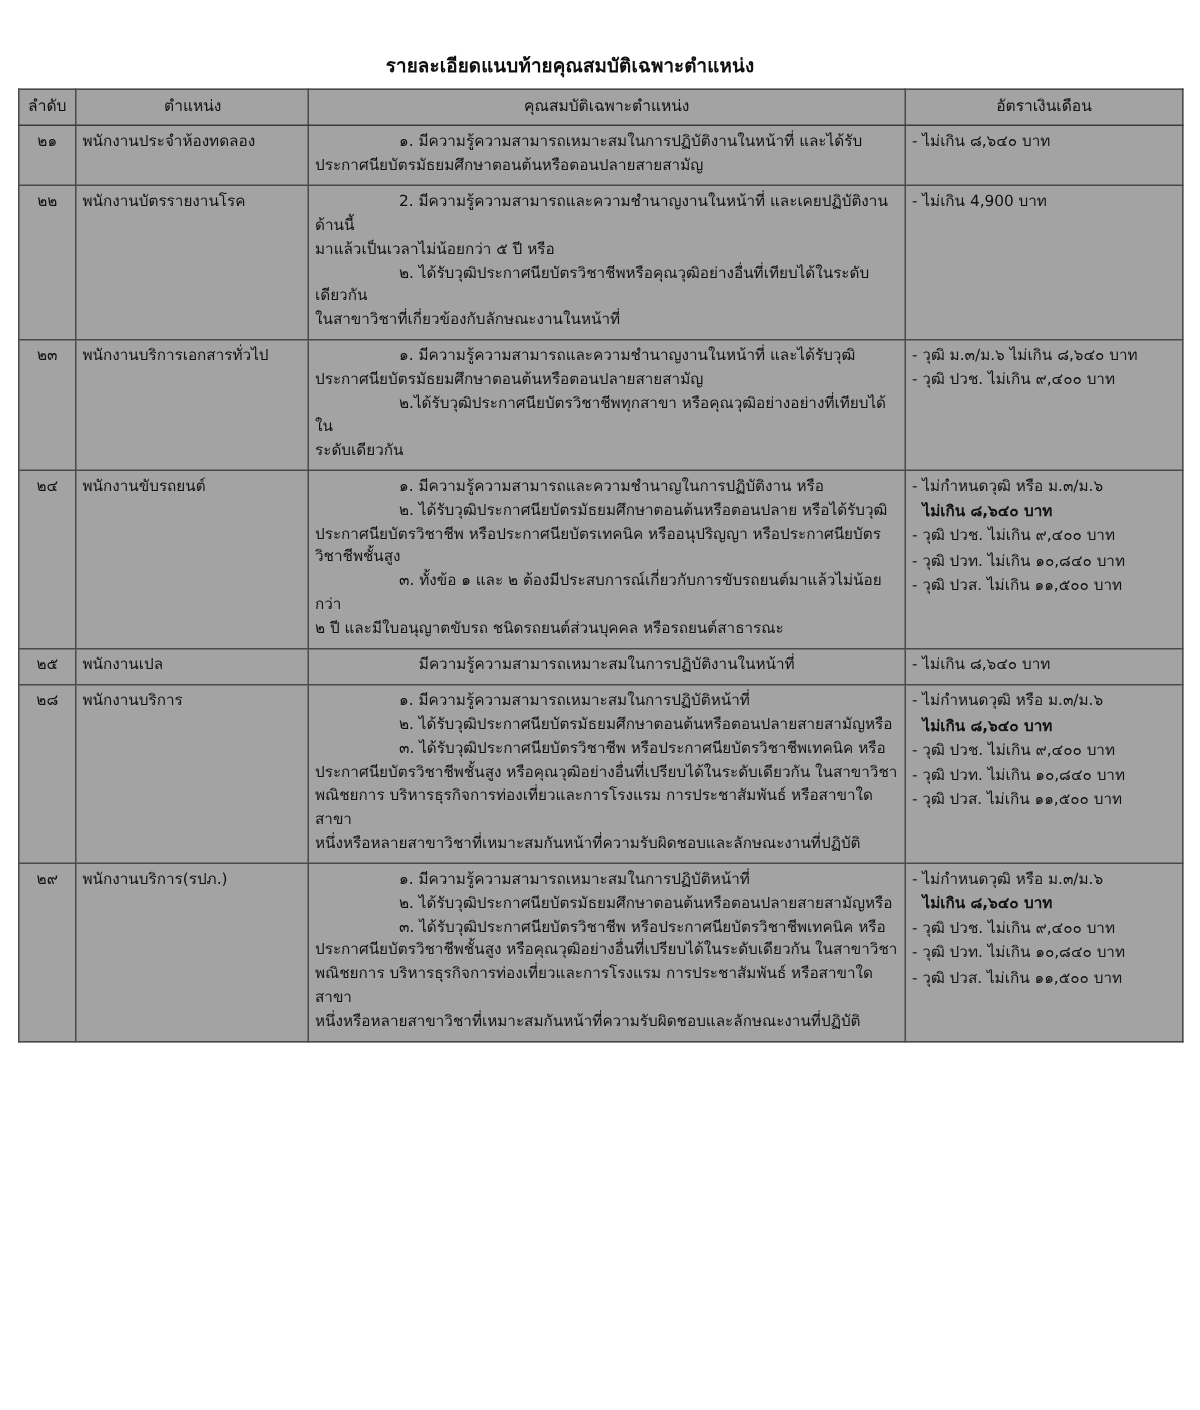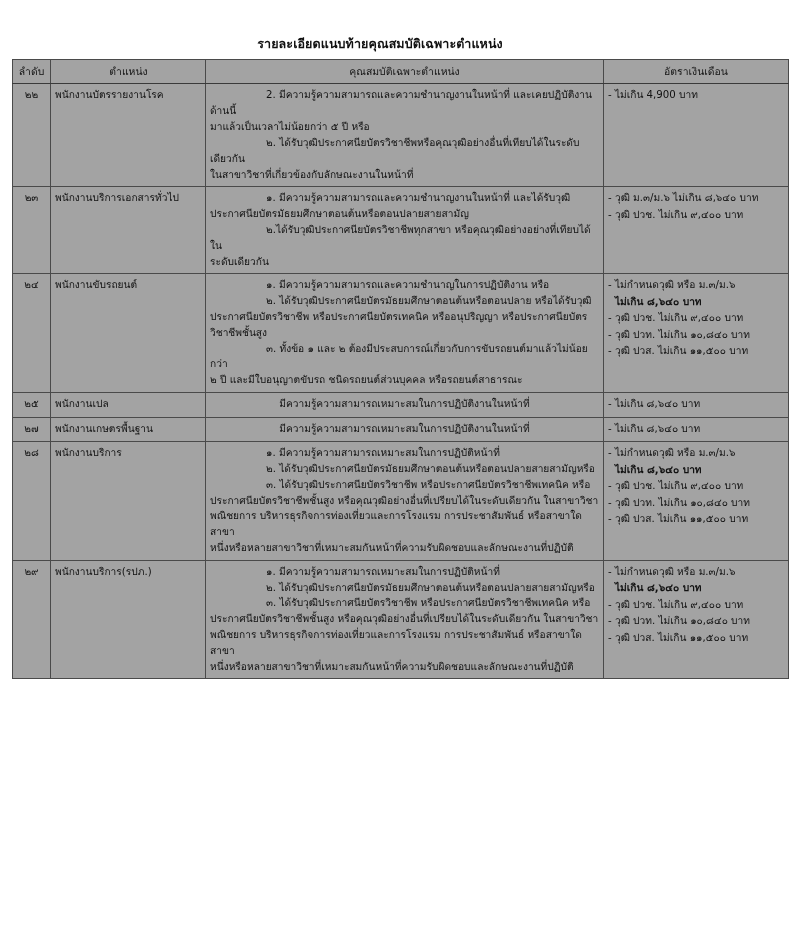--- a/index.html
+++ b/index.html
@@ -128,20 +128,31 @@
     <thead>
       <tr>
         <th class="th-seq">ลำดับ</th>
         <th class="th-pos">ตำแหน่ง</th>
         <th class="th-qual">คุณสมบัติเฉพาะตำแหน่ง</th>
         <th class="th-sal">อัตราเงินเดือน</th>
       </tr>
     </thead>
     <tbody id="table-body">
         <tr>
+          <td class="cell-seq">๒๑</td>
+          <td class="cell-pos">พนักงานประจำห้องทดลอง</td>
+          <td class="cell-qual">
+            <span class="q-line indent">๑. มีความรู้ความสามารถเหมาะสมในการปฏิบัติงานในหน้าที่ และได้รับ</span>
+            <span class="q-line">ประกาศนียบัตรมัธยมศึกษาตอนต้นหรือตอนปลายสายสามัญ</span>
+          </td>
+          <td class="cell-sal">
+            <span class="s-line">- ไม่เกิน  ๘,๖๔๐ บาท</span>
+          </td>
+        </tr>
+        <tr>
           <td class="cell-seq">๒๒</td>
           <td class="cell-pos">พนักงานบัตรรายงานโรค</td>
           <td class="cell-qual">
             <span class="q-line indent">2. มีความรู้ความสามารถและความชำนาญงานในหน้าที่ และเคยปฏิบัติงานด้านนี้</span>
             <span class="q-line">มาแล้วเป็นเวลาไม่น้อยกว่า ๕ ปี หรือ</span>
             <span class="q-line indent">๒. ได้รับวุฒิประกาศนียบัตรวิชาชีพหรือคุณวุฒิอย่างอื่นที่เทียบได้ในระดับเดียวกัน</span>
             <span class="q-line">ในสาขาวิชาที่เกี่ยวข้องกับลักษณะงานในหน้าที่</span>
           </td>
           <td class="cell-sal">
             <span class="s-line">- ไม่เกิน  4,900 บาท</span>
@@ -184,30 +195,20 @@
           <td class="cell-seq">๒๕</td>
           <td class="cell-pos">พนักงานเปล</td>
           <td class="cell-qual">
             <span class="q-line center">มีความรู้ความสามารถเหมาะสมในการปฏิบัติงานในหน้าที่</span>
           </td>
           <td class="cell-sal">
             <span class="s-line">- ไม่เกิน ๘,๖๔๐ บาท</span>
           </td>
         </tr>
         <tr>
-          <td class="cell-seq">๒๗</td>
-          <td class="cell-pos">พนักงานเกษตรพื้นฐาน</td>
-          <td class="cell-qual">
-            <span class="q-line center">มีความรู้ความสามารถเหมาะสมในการปฏิบัติงานในหน้าที่</span>
-          </td>
-          <td class="cell-sal">
-            <span class="s-line">- ไม่เกิน ๘,๖๔๐ บาท</span>
-          </td>
-        </tr>
-        <tr>
           <td class="cell-seq">๒๘</td>
           <td class="cell-pos">พนักงานบริการ</td>
           <td class="cell-qual">
             <span class="q-line indent">๑. มีความรู้ความสามารถเหมาะสมในการปฏิบัติหน้าที่</span>
             <span class="q-line indent">๒. ได้รับวุฒิประกาศนียบัตรมัธยมศึกษาตอนต้นหรือตอนปลายสายสามัญหรือ</span>
             <span class="q-line indent">๓. ได้รับวุฒิประกาศนียบัตรวิชาชีพ หรือประกาศนียบัตรวิชาชีพเทคนิค หรือ</span>
             <span class="q-line">ประกาศนียบัตรวิชาชีพชั้นสูง หรือคุณวุฒิอย่างอื่นที่เปรียบได้ในระดับเดียวกัน ในสาขาวิชา</span>
             <span class="q-line">พณิชยการ  บริหารธุรกิจการท่องเที่ยวและการโรงแรม การประชาสัมพันธ์ หรือสาขาใดสาขา</span>
             <span class="q-line">หนึ่งหรือหลายสาขาวิชาที่เหมาะสมกันหน้าที่ความรับผิดชอบและลักษณะงานที่ปฏิบัติ</span>
           </td>

